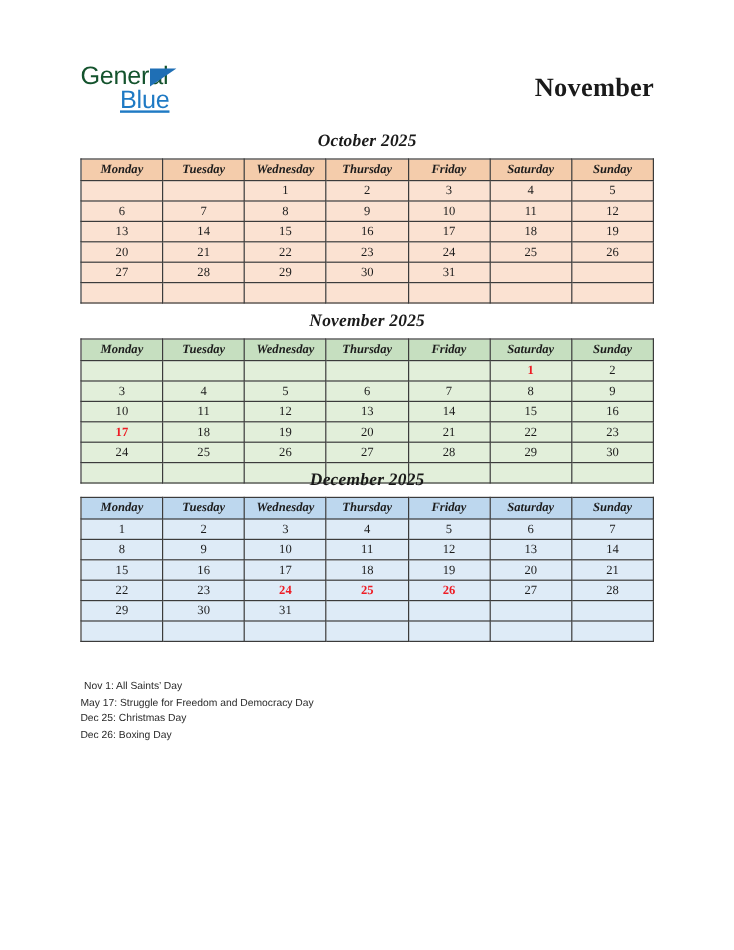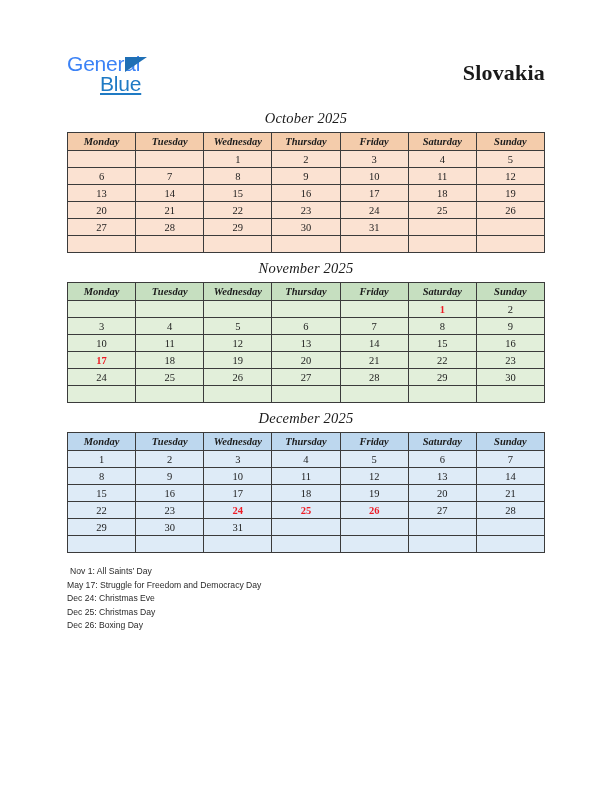--- a/index.html
+++ b/index.html
@@ -31,21 +31,21 @@
     width: 200px;
     height: 46px;
   }
   .logo-general {
     position: absolute;
     left: 0;
     top: 0;
     font-family: "Liberation Sans", sans-serif;
     font-size: 21px;
     letter-spacing: -0.2px;
-    color: #3b82f6;
+    color: #14532d;
   }
   .logo-tri {
     position: absolute;
     left: 58px;
     top: 5px;
     width: 0;
     height: 0;
     border-top: 15px solid #1f6fb5;
     border-right: 22px solid transparent;
   }
@@ -71,26 +71,26 @@
   }
 
   
   .month-block {
     position: absolute;
     left: 67px;
     width: 478px;
   }
   #month-0 { top: 110px; }
   #month-1 { top: 260px; }
-  #month-2 { top: 410px; }
+  #month-2 { top: 392px; }
 
   .month-title {
     text-align: center;
     font-family: "Liberation Serif", serif;
-    font-weight: normal;
+    font-weight: bold;
     font-style: italic;
     font-size: 14.5px;
     color: #1a1a1a;
     margin-bottom: 5px;
     letter-spacing: 0.2px;
   }
 
   table.cal {
     border-collapse: collapse;
     width: 478px;
@@ -145,21 +145,21 @@
 </style>
 </head>
 <body>
 
 <div class="header">
   <div class="logo">
     <span class="logo-general">General</span>
     <span class="logo-tri"></span>
     <span class="logo-blue">Blue</span>
   </div>
-  <div class="country-title">Slovakia</div>
+  <div class="country-title">November</div>
 </div>
 
 <div class="month-block" id="month-0">
   <div class="month-title">October 2025</div>
   <table class="cal theme-oct">
     <thead>
         <tr>
           <th>Monday</th>
           <th>Tuesday</th>
           <th>Wednesday</th>
@@ -370,16 +370,15 @@
           <td></td>
           <td></td>
         </tr>
       </tbody>
   </table>
 </div>
 
 <div class="legend">
     <div class="legend-item">Nov 1: All Saints’ Day</div>
     <div class="legend-item">May 17: Struggle for Freedom and Democracy Day</div>
-    <div class="legend-item">Dec 24: Christmas Eve</div>
     <div class="legend-item">Dec 25: Christmas Day</div>
     <div class="legend-item">Dec 26: Boxing Day</div>
   </div>
 
 </body></html>

